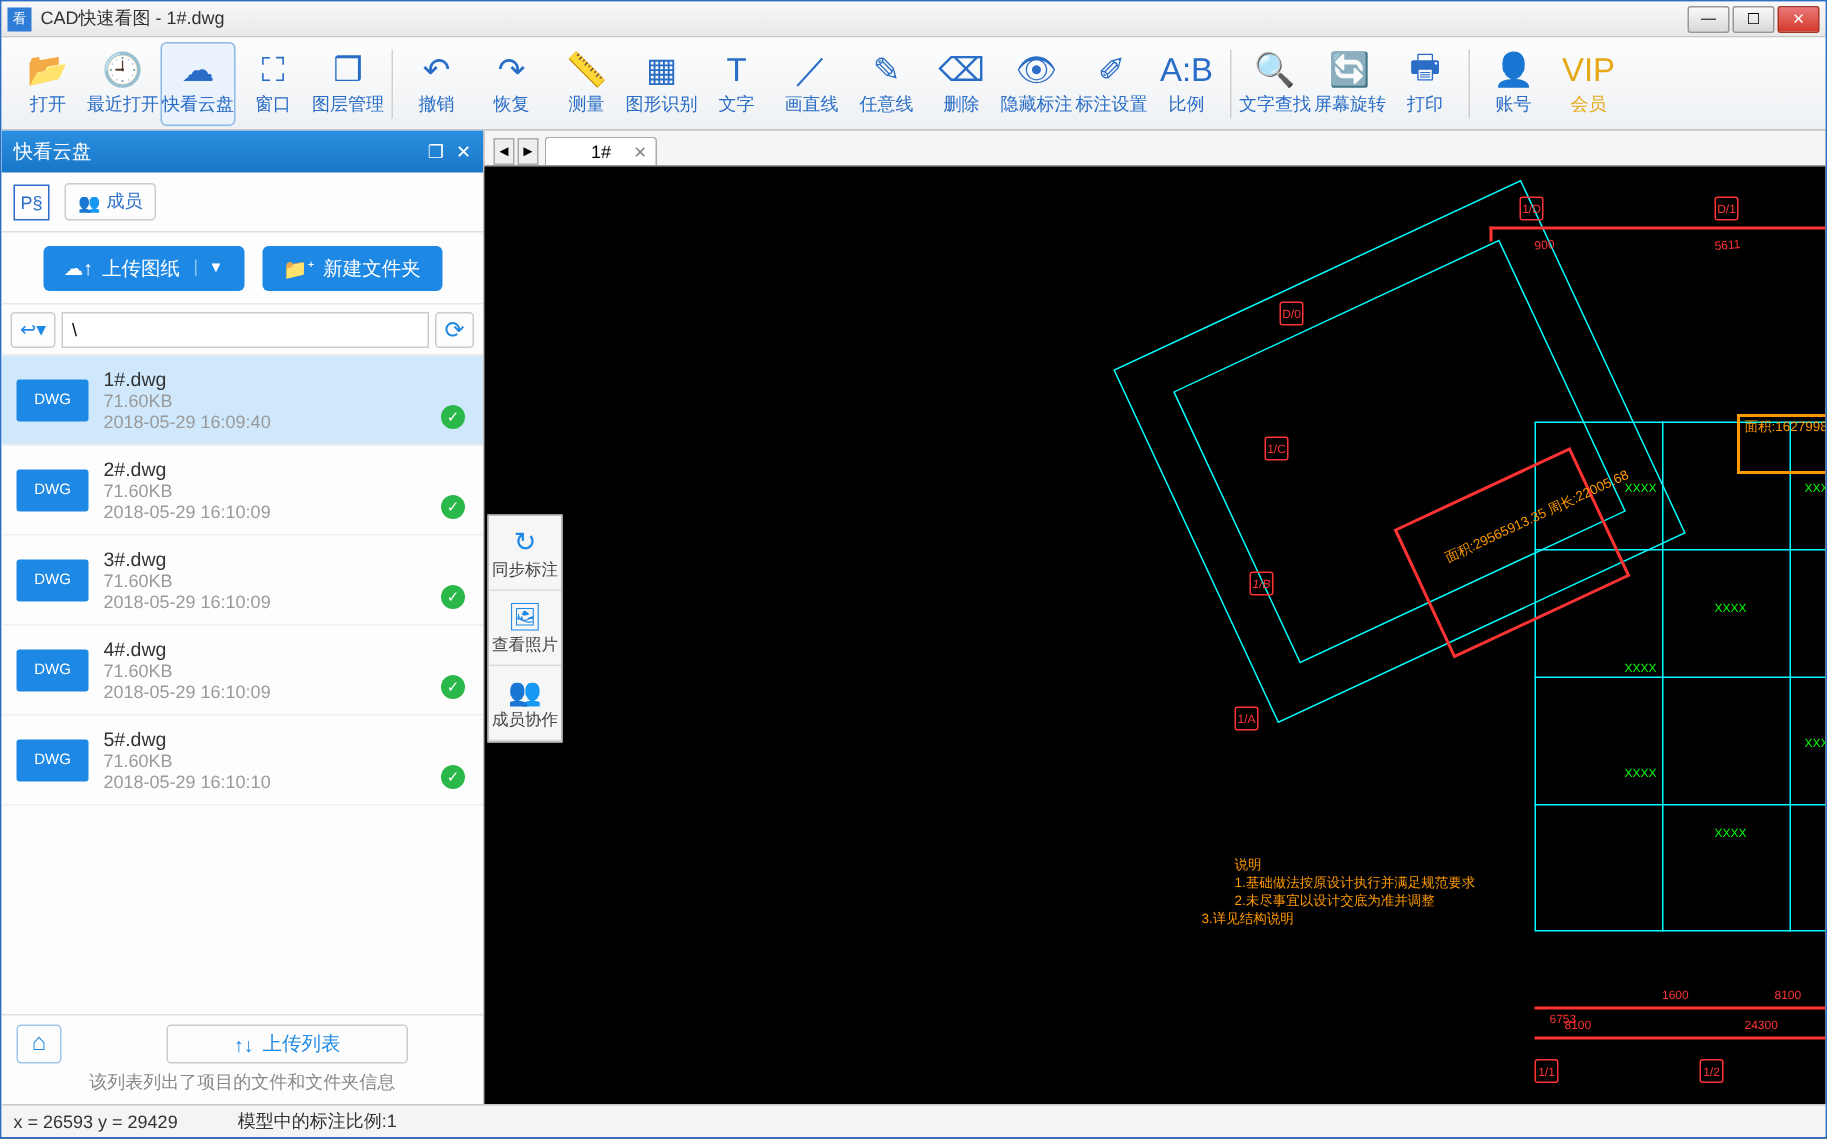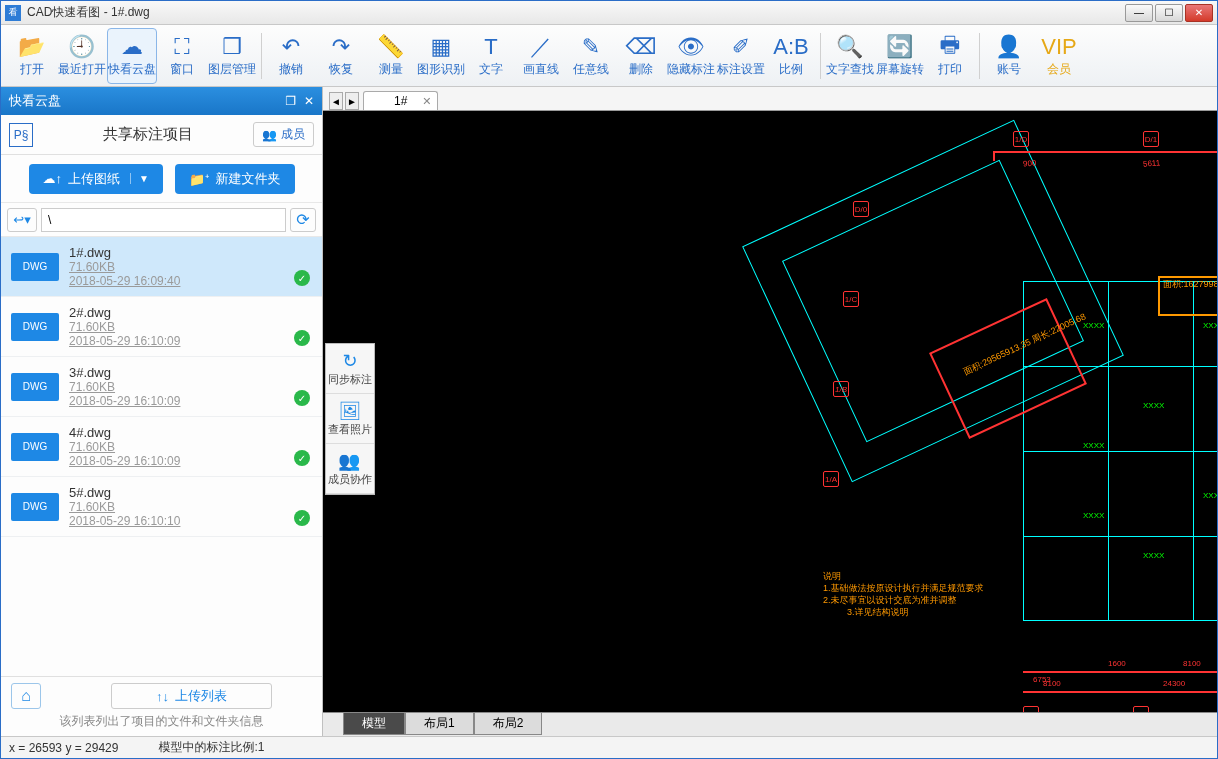--- a/index.html
+++ b/index.html
@@ -41,21 +41,21 @@
 .sb-path .back { width:30px; height:24px; border:1px solid #ccc; border-radius:3px; display:flex; align-items:center; justify-content:center; color:#1e88e5; cursor:pointer; font-size:13px; }
 .sb-path input { flex:1; height:24px; border:1px solid #ccc; padding:0 6px; font-size:12px; }
 .sb-path .refresh { width:26px; height:24px; border:1px solid #ccc; border-radius:3px; display:flex; align-items:center; justify-content:center; color:#1e88e5; cursor:pointer; }
 
 .filelist { flex:1; overflow:auto; }
 .fitem { display:flex; align-items:center; padding:8px 10px; border-bottom:1px solid #eef0f2; cursor:pointer; position:relative; }
 .fitem.selected { background:#cfe8fb; }
 .fitem .ficon { width:48px; height:28px; background:#1e88e5; color:#fff; display:flex; align-items:center; justify-content:center; font-size:10px; border-radius:2px; margin-right:10px; }
 .fitem .finfo { display:flex; flex-direction:column; font-size:12px; }
 .fitem .fname { color:#333; font-size:13px; }
-.fitem .fsize, .fitem .fdate { color:#9a9a9a;text-decoration:underline; }
+.fitem .fsize, .fitem .fdate { color:#9a9a9a; }
 .fitem .check { position:absolute; right:12px; bottom:10px; width:16px; height:16px; border-radius:50%; background:#2ab84a; color:#fff; font-size:10px; display:flex; align-items:center; justify-content:center; }
 
 .sb-footer { border-top:1px solid #e0e0e0; padding:6px 10px; display:flex; flex-direction:column; gap:4px; align-items:center; }
 .sb-footer .row1 { display:flex; width:100%; align-items:center; gap:10px; }
 .sb-footer .home { width:30px; height:26px; border:1px solid #9cc6ea; border-radius:3px; display:flex; align-items:center; justify-content:center; color:#1e88e5; cursor:pointer; }
 .sb-footer .upload { flex:1; height:26px; border:1px solid #ccc; border-radius:3px; display:flex; align-items:center; justify-content:center; gap:6px; color:#1e88e5; cursor:pointer; font-size:13px; margin:0 40px 0 60px; }
 .sb-footer .hint { font-size:12px; color:#888; }
 
 
 .canvas-wrap { flex:1; display:flex; flex-direction:column; background:#7a7a7a; }
@@ -195,21 +195,20 @@
   <div class="sidebar">
     <div class="sb-header">
       <span>快看云盘</span>
       <div class="hicons">
         <span>❐</span>
         <span>✕</span>
       </div>
     </div>
     <div class="sb-share">
       <div class="docicon">P§</div>
-      <div class="sharetxt">共享标注项目</div>
       <div class="members">
         <span>👥</span>
         <span>成员</span>
       </div>
     </div>
     <div class="sb-actions">
       <div class="abtn">
         <span>☁↑</span>
         <span>上传图纸</span>
         <span class="caret">▼</span>
@@ -344,27 +343,22 @@
           <div class="axistag" style="left:760px;top:20px;">D/1</div>
           <div class="axistag" style="left:640px;top:595px;">1/1</div>
           <div class="axistag" style="left:750px;top:595px;">1/2</div>
           <div class="axistag" style="left:470px;top:90px;">D/0</div>
           <div class="axistag" style="left:460px;top:180px;">1/C</div>
           <div class="axistag" style="left:450px;top:270px;font-style:italic;">1/B</div>
           <div class="axistag" style="left:440px;top:360px;">1/A</div>
           <div class="orangetxt" style="left:440px;top:460px;">说明</div>
           <div class="orangetxt" style="left:440px;top:472px;">1.基础做法按原设计执行并满足规范要求</div>
           <div class="orangetxt" style="left:440px;top:484px;">2.未尽事宜以设计交底为准并调整</div>
-          <div class="orangetxt" style="left:464px;top:496px;">3.详见结构说明</div>
-        </div>
-    </div>
-    <div class="bottomtabs" id="bottomtabs">
-        <div class="btab active">模型</div>
-        <div class="btab">布局1</div>
-        <div class="btab">布局2</div>
-      </div>
+          <div class="orangetxt" style="left:418px;top:496px;">3.详见结构说明</div>
+        </div>
+    </div>
   </div>
 </div>
 
 <div class="status">
   <span>x = 26593 y = 29429</span>
   <span>模型中的标注比例:1</span>
 </div>
 
 </body></html>

